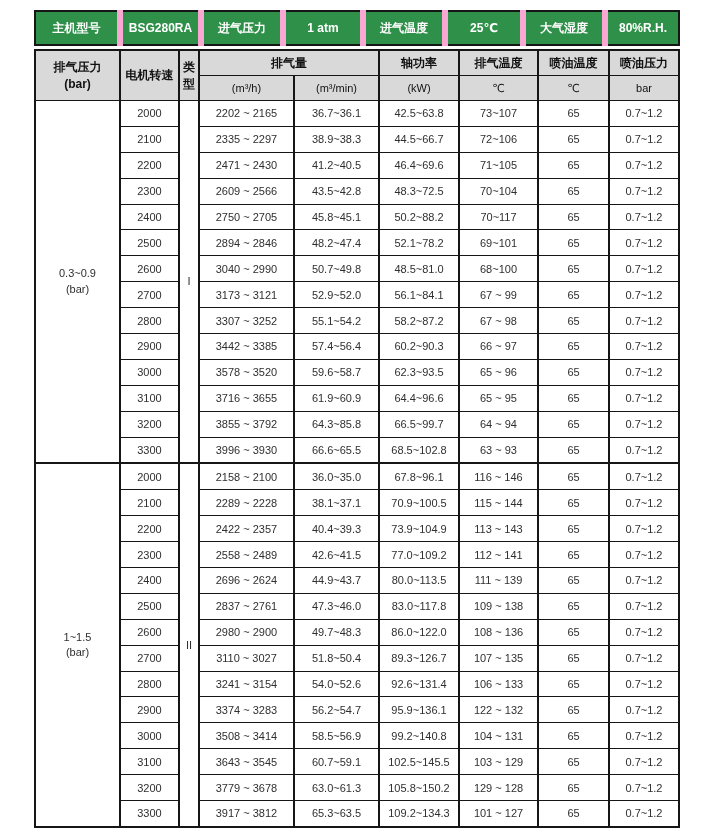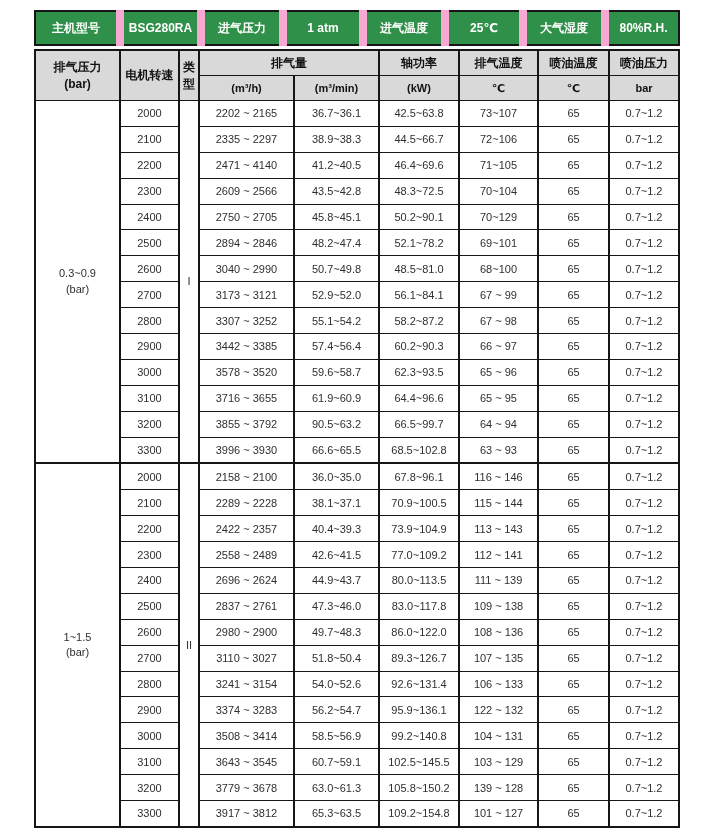--- a/index.html
+++ b/index.html
@@ -29,21 +29,21 @@
     border: 2px solid #161616;
   }
   table.top-header td {
     background: #2f9149;
     color: #ffffff;
     font-size: 12px;
     font-weight: bold;
     text-align: center;
     vertical-align: middle;
     height: 32px;
-    border-left: 8px solid #f9a8d4;
+    border-left: 6px solid #f9a8d4;
     padding: 0 2px;
     overflow: hidden;
   }
   table.top-header td:first-child { border-left: none; }
 
   
   table.spec {
     margin-top: 3px;
     width: 644px;
     border-collapse: collapse;
@@ -60,21 +60,21 @@
     overflow: hidden;
   }
   table.spec thead th {
     background: #d9d9d9;
     color: #111111;
     font-size: 12px;
     font-weight: bold;
     height: 24px;
   }
   table.spec thead th.unit {
-    font-weight: bold;
+    font-weight: normal;
     font-size: 11px;
   }
   table.spec tbody td {
     background: #ffffff;
     color: #2f2f2f;
     font-size: 11px;
     font-weight: normal;
     height: 24.9px;
   }
   .two-line { white-space: pre-line; line-height: 1.35; }
@@ -163,42 +163,42 @@
           <td>2100</td>
           <td>2335 ~ 2297</td>
           <td>38.9~38.3</td>
           <td>44.5~66.7</td>
           <td>72~106</td>
           <td>65</td>
           <td>0.7~1.2</td>
         </tr>
         <tr>
           <td>2200</td>
-          <td>2471 ~ 4140</td>
+          <td>2471 ~ 2430</td>
           <td>41.2~40.5</td>
           <td>46.4~69.6</td>
           <td>71~105</td>
           <td>65</td>
           <td>0.7~1.2</td>
         </tr>
         <tr>
           <td>2300</td>
           <td>2609 ~ 2566</td>
           <td>43.5~42.8</td>
           <td>48.3~72.5</td>
           <td>70~104</td>
           <td>65</td>
           <td>0.7~1.2</td>
         </tr>
         <tr>
           <td>2400</td>
           <td>2750 ~ 2705</td>
           <td>45.8~45.1</td>
-          <td>50.2~90.1</td>
-          <td>70~129</td>
+          <td>50.2~88.2</td>
+          <td>70~117</td>
           <td>65</td>
           <td>0.7~1.2</td>
         </tr>
         <tr>
           <td>2500</td>
           <td>2894 ~ 2846</td>
           <td>48.2~47.4</td>
           <td>52.1~78.2</td>
           <td>69~101</td>
           <td>65</td>
@@ -254,21 +254,21 @@
           <td>3716 ~ 3655</td>
           <td>61.9~60.9</td>
           <td>64.4~96.6</td>
           <td>65 ~ 95</td>
           <td>65</td>
           <td>0.7~1.2</td>
         </tr>
         <tr>
           <td>3200</td>
           <td>3855 ~ 3792</td>
-          <td>90.5~63.2</td>
+          <td>64.3~85.8</td>
           <td>66.5~99.7</td>
           <td>64 ~ 94</td>
           <td>65</td>
           <td>0.7~1.2</td>
         </tr>
         <tr>
           <td>3300</td>
           <td>3996 ~ 3930</td>
           <td>66.6~65.5</td>
           <td>68.5~102.8</td>
@@ -385,29 +385,29 @@
           <td>102.5~145.5</td>
           <td>103 ~ 129</td>
           <td>65</td>
           <td>0.7~1.2</td>
         </tr>
         <tr>
           <td>3200</td>
           <td>3779 ~ 3678</td>
           <td>63.0~61.3</td>
           <td>105.8~150.2</td>
-          <td>139 ~ 128</td>
+          <td>129 ~ 128</td>
           <td>65</td>
           <td>0.7~1.2</td>
         </tr>
         <tr>
           <td>3300</td>
           <td>3917 ~ 3812</td>
           <td>65.3~63.5</td>
-          <td>109.2~154.8</td>
+          <td>109.2~134.3</td>
           <td>101 ~ 127</td>
           <td>65</td>
           <td>0.7~1.2</td>
         </tr>
       </tbody>
   </table>
 
 </div>
 
 </body></html>

